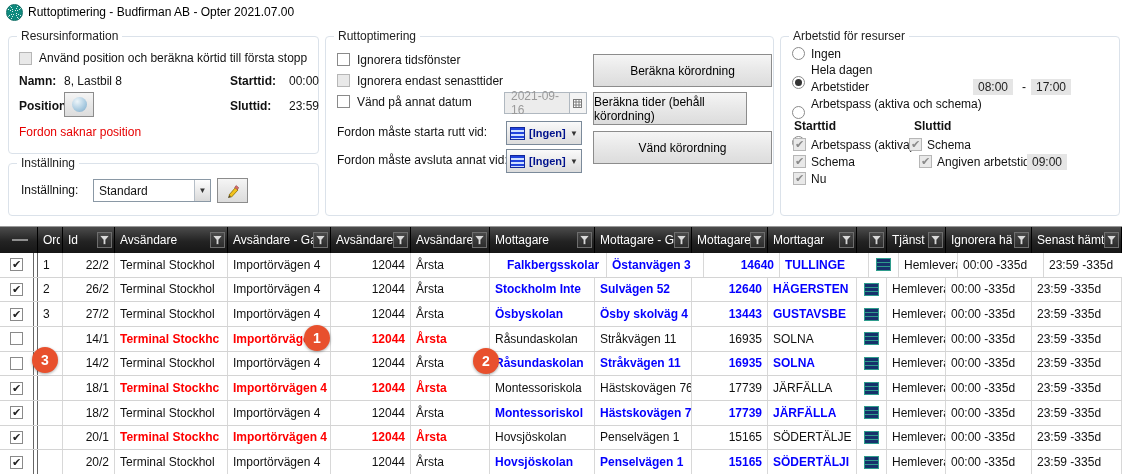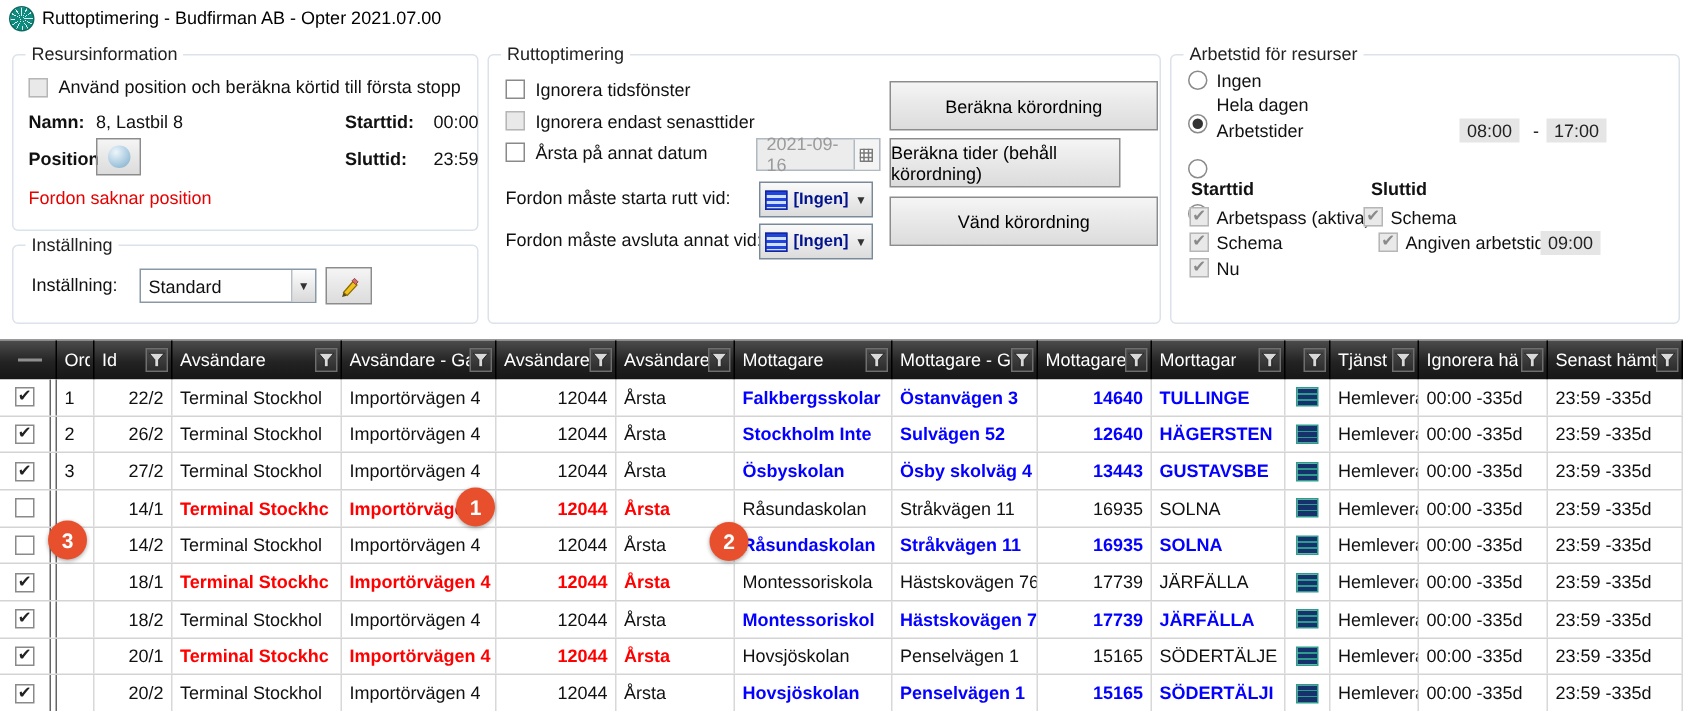--- a/index.html
+++ b/index.html
@@ -106,21 +106,21 @@
     </div>
   </div>
 
   <div class="group" style="left:325px;top:36px;width:447px;height:178px;">
     <span class="glabel">Ruttoptimering</span>
     <div class="abs cb" style="left:11px;top:16px;"></div>
     <span class="abs lbl" style="left:31px;top:16px;">Ignorera tidsfönster</span>
     <div class="abs cb dis" style="left:11px;top:37px;"></div>
     <span class="abs lbl" style="left:31px;top:37px;">Ignorera endast senasttider</span>
     <div class="abs cb" style="left:11px;top:58px;"></div>
-    <span class="abs lbl" style="left:31px;top:58px;">Årsta på annat datum</span>
+    <span class="abs lbl" style="left:31px;top:58px;">Vänd på annat datum</span>
     <div class="abs datebox" style="left:178px;top:55px;width:83px;height:22px;padding-left:6px;">
       <span>2021-09-16</span>
       <span class="calbtn">
         <svg width="9" height="9">
             <rect x="0.5" y="0.5" width="8" height="8" fill="#fff" stroke="#7a7a7a"></rect>
             <line x1="0" y1="3" x2="9" y2="3" stroke="#7a7a7a"></line>
             <line x1="0" y1="6" x2="9" y2="6" stroke="#7a7a7a"></line>
             <line x1="3" y1="0" x2="3" y2="9" stroke="#7a7a7a"></line>
             <line x1="6" y1="0" x2="6" y2="9" stroke="#7a7a7a"></line>
           </svg>
@@ -148,20 +148,21 @@
     <div class="abs radio" style="left:11px;top:10px;"></div>
     <span class="abs lbl" style="left:30px;top:10px;">Ingen</span>
     <div class="abs radio sel" style="left:11px;top:26px;"></div>
     <span class="abs lbl" style="left:30px;top:26px;">Hela dagen</span>
     <div class="abs radio" style="left:11px;top:43px;"></div>
     <span class="abs lbl" style="left:30px;top:43px;text-align:right;">Arbetstider</span>
     <span class="abs chip" style="left:192px;top:42px;">08:00</span>
     <span class="abs lbl" style="left:241px;top:43px;">-</span>
     <span class="abs chip" style="left:250px;top:42px;">17:00</span>
     <div class="abs radio" style="left:11px;top:60px;"></div>
+    <span class="abs lbl" style="left:30px;top:60px;">Arbetspass (aktiva och schema)</span>
     <span class="abs lbl b" style="left:13px;top:82px;">Starttid</span>
     <span class="abs lbl b" style="left:133px;top:82px;">Sluttid</span>
     <div class="abs cb dis" style="left:12px;top:101px;">✔</div>
     <span class="abs lbl" style="left:30px;top:101px;">Arbetspass (aktiva)</span>
     <div class="abs cb dis" style="left:128px;top:101px;">✔</div>
     <span class="abs lbl" style="left:146px;top:101px;">Schema</span>
     <div class="abs cb dis" style="left:12px;top:118px;">✔</div>
     <span class="abs lbl" style="left:30px;top:118px;">Schema</span>
     <div class="abs cb dis" style="left:138px;top:118px;">✔</div>
     <span class="abs lbl" style="left:156px;top:118px;">Angiven arbetstid</span>
@@ -288,21 +289,21 @@
           <div class="g-cell center" style="width: 33px; border-right: none;">
             <div class="cb checked">✔</div>
           </div>
           <div class="g-div"></div>
           <div class="g-cell" style="width: 25px;">1</div>
           <div class="g-cell right" style="width: 52px;">22/2</div>
           <div class="g-cell" style="width: 113px;">Terminal Stockhol</div>
           <div class="g-cell" style="width: 103px;">Importörvägen 4</div>
           <div class="g-cell right" style="width: 80px;">12044</div>
           <div class="g-cell" style="width: 79px;">Årsta</div>
-          <div class="g-cell txt-blue" style="width: 105px;">Falkbergsskolar</div>
+          <div class="g-cell txt-blue" style="width: 105px; margin-left: 12px;">Falkbergsskolar</div>
           <div class="g-cell txt-blue" style="width: 97px;">Östanvägen 3</div>
           <div class="g-cell right txt-blue" style="width: 76px;">14640</div>
           <div class="g-cell txt-blue" style="width: 89px;">TULLINGE</div>
           <div class="g-cell center" style="width: 30px;">
             <div class="hamb"></div>
           </div>
           <div class="g-cell" style="width: 59px;">Hemleverans</div>
           <div class="g-cell" style="width: 86px;">00:00 -335d</div>
           <div class="g-cell" style="width: 90px;">23:59 -335d</div>
         </div>

